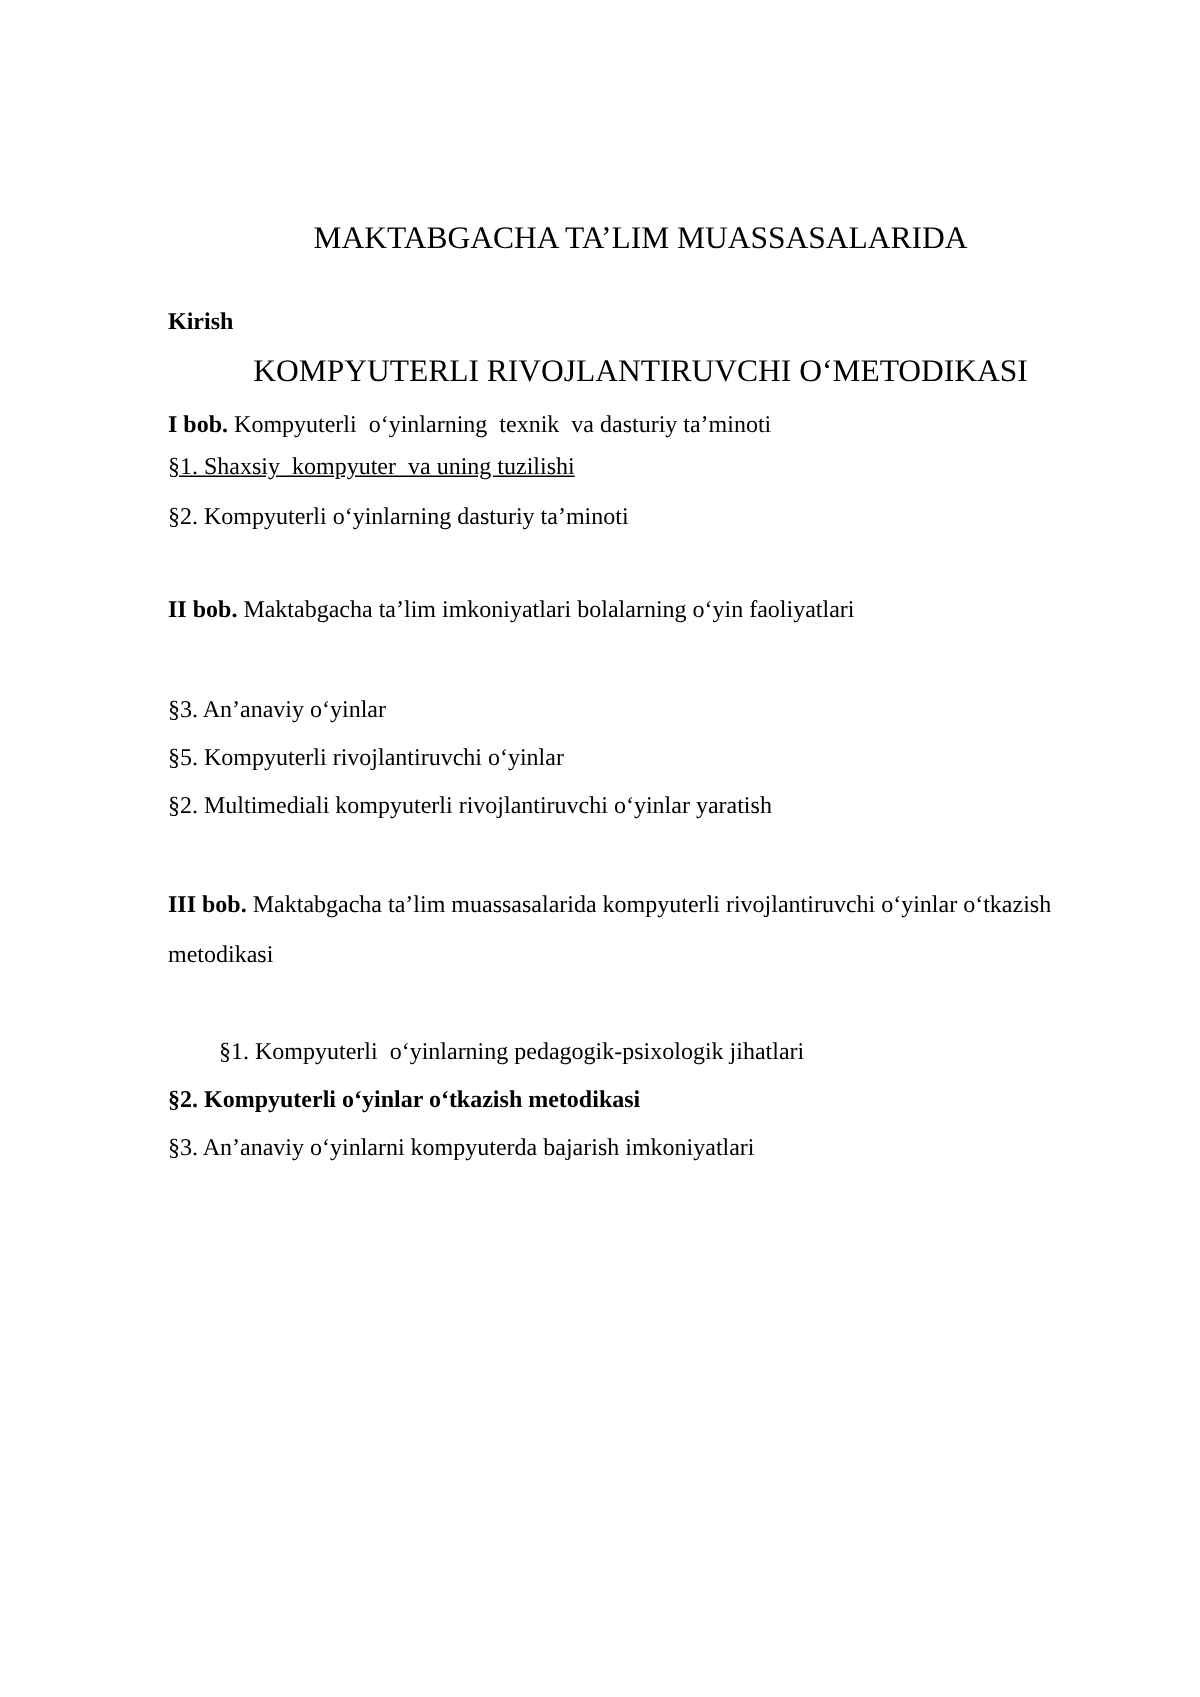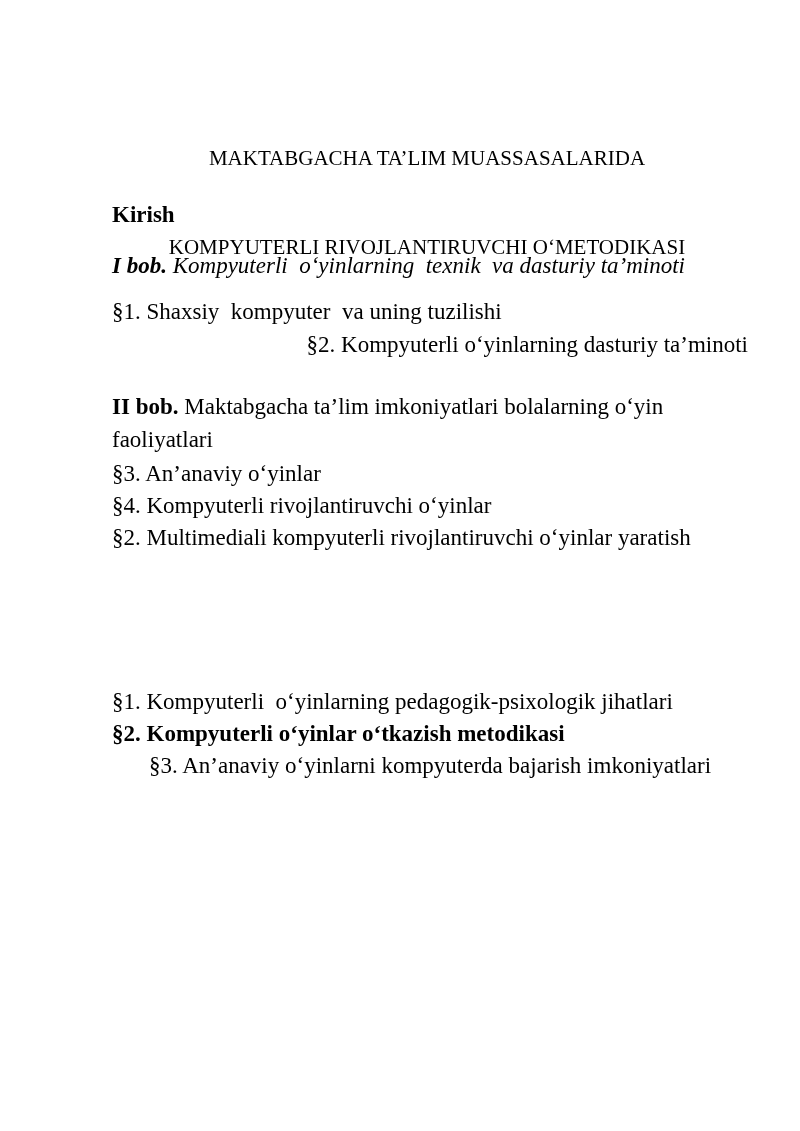--- a/index.html
+++ b/index.html
@@ -24,57 +24,58 @@
     width: 630px;
     text-align: center;
     font-size: 21px;
     line-height: 29.5px;
     white-space: pre-wrap;
   }
   .line {
     position: absolute;
     left: 112px;
     width: 636px;
-    font-size: 23px;
+    font-size: 16px;
     line-height: 32.5px;
     white-space: pre-wrap;
   }
   .bold { font-weight: bold; }
   
   .pos-kirish   { top: 199px; }
-  .pos-ch1      { top: 250px; font-style: italic; }
-  .pos-ch1-s1   { top: 296px; }
-  .pos-ch1-s2   { top: 329px; text-align: right; }
+  .pos-ch1      { top: 268px; }
+  .pos-ch1-s1   { top: 296px; text-decoration: underline; }
+  .pos-ch1-s2   { top: 329px; }
   .pos-ch2      { top: 391px; }
   .pos-ch2-s1   { top: 458px; }
   .pos-ch2-s2   { top: 490px; }
   .pos-ch2-s3   { top: 522px; }
   .pos-ch3      { top: 588px; width: 634px; }
-  .pos-ch3-s1   { top: 686px; }
+  .pos-ch3-s1   { top: 686px; margin-left: 34px; }
   .pos-ch3-s2   { top: 718px; font-weight: bold; }
-  .pos-ch3-s3   { top: 750px; text-align: center; }
+  .pos-ch3-s3   { top: 750px; }
 </style>
 </head>
 <body>
 
 <div class="page">
 
   <div class="doc-title">
     <div>MAKTABGACHA TA’LIM MUASSASALARIDA</div>
     <div>KOMPYUTERLI RIVOJLANTIRUVCHI O‘METODIKASI</div>
   </div>
 
   <div class="line bold pos-kirish">Kirish</div>
 
   <div class="line pos-ch1"><span class="bold">I bob.</span><span> Kompyuterli  o‘yinlarning  texnik  va dasturiy ta’minoti</span></div>
   <div class="line pos-ch1-s1">§1. Shaxsiy  kompyuter  va uning tuzilishi</div>
   <div class="line pos-ch1-s2">§2. Kompyuterli o‘yinlarning dasturiy ta’minoti</div>
 
   <div class="line pos-ch2"><span class="bold">II bob.</span><span> Maktabgacha ta’lim imkoniyatlari bolalarning o‘yin faoliyatlari</span></div>
   <div class="line pos-ch2-s1">§3. An’anaviy o‘yinlar</div>
-  <div class="line pos-ch2-s2">§4. Kompyuterli rivojlantiruvchi o‘yinlar</div>
+  <div class="line pos-ch2-s2">§5. Kompyuterli rivojlantiruvchi o‘yinlar</div>
   <div class="line pos-ch2-s3">§2. Multimediali kompyuterli rivojlantiruvchi o‘yinlar yaratish</div>
 
+  <div class="line pos-ch3"><span class="bold">III bob.</span><span> Maktabgacha ta’lim muassasalarida kompyuterli rivojlantiruvchi o‘yinlar o‘tkazish  metodikasi</span></div>
   <div class="line pos-ch3-s1">§1. Kompyuterli  o‘yinlarning pedagogik-psixologik jihatlari</div>
   <div class="line pos-ch3-s2">§2. Kompyuterli o‘yinlar o‘tkazish metodikasi</div>
   <div class="line pos-ch3-s3">§3. An’anaviy o‘yinlarni kompyuterda bajarish imkoniyatlari</div>
 
 </div>
 
 </body></html>

